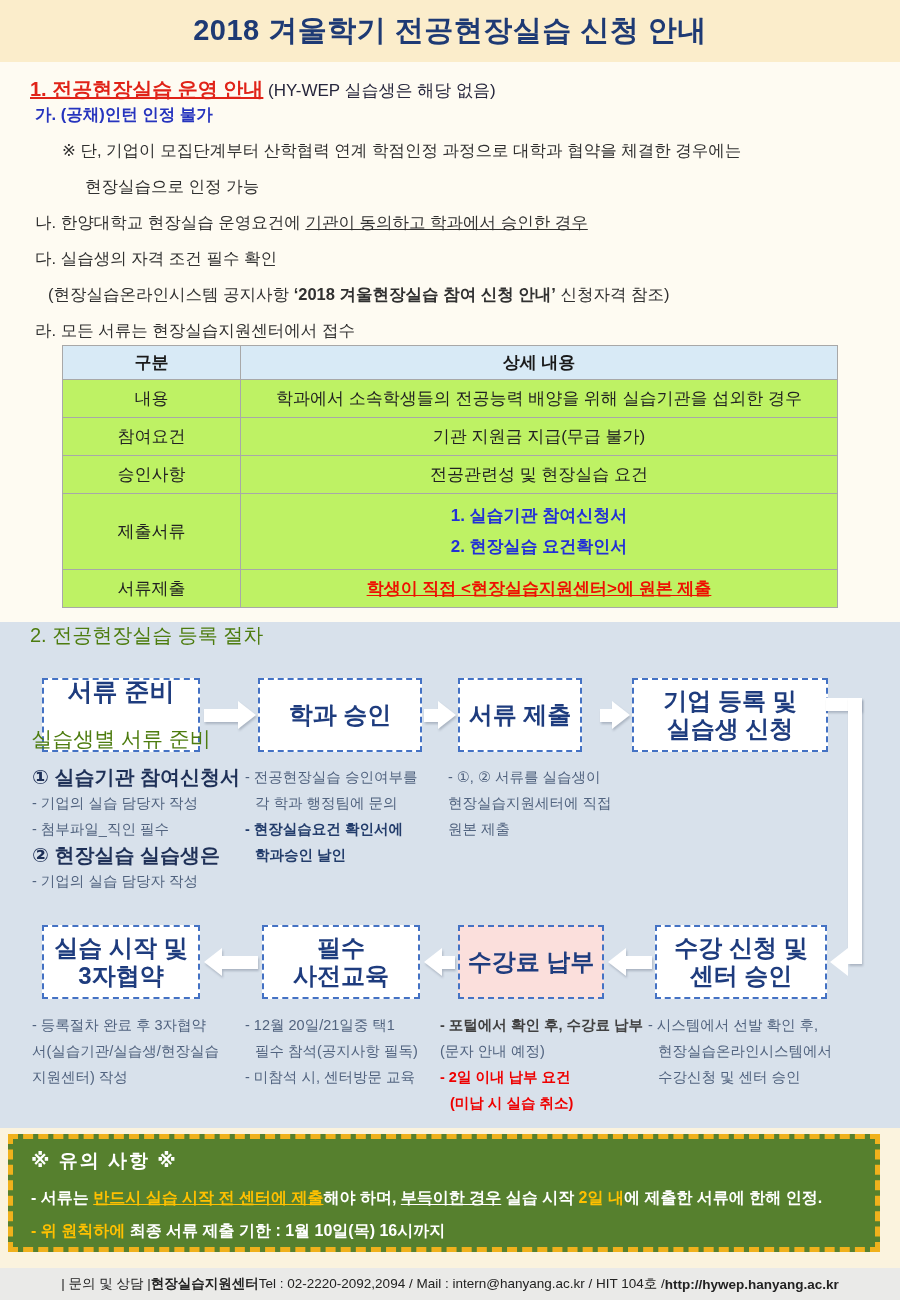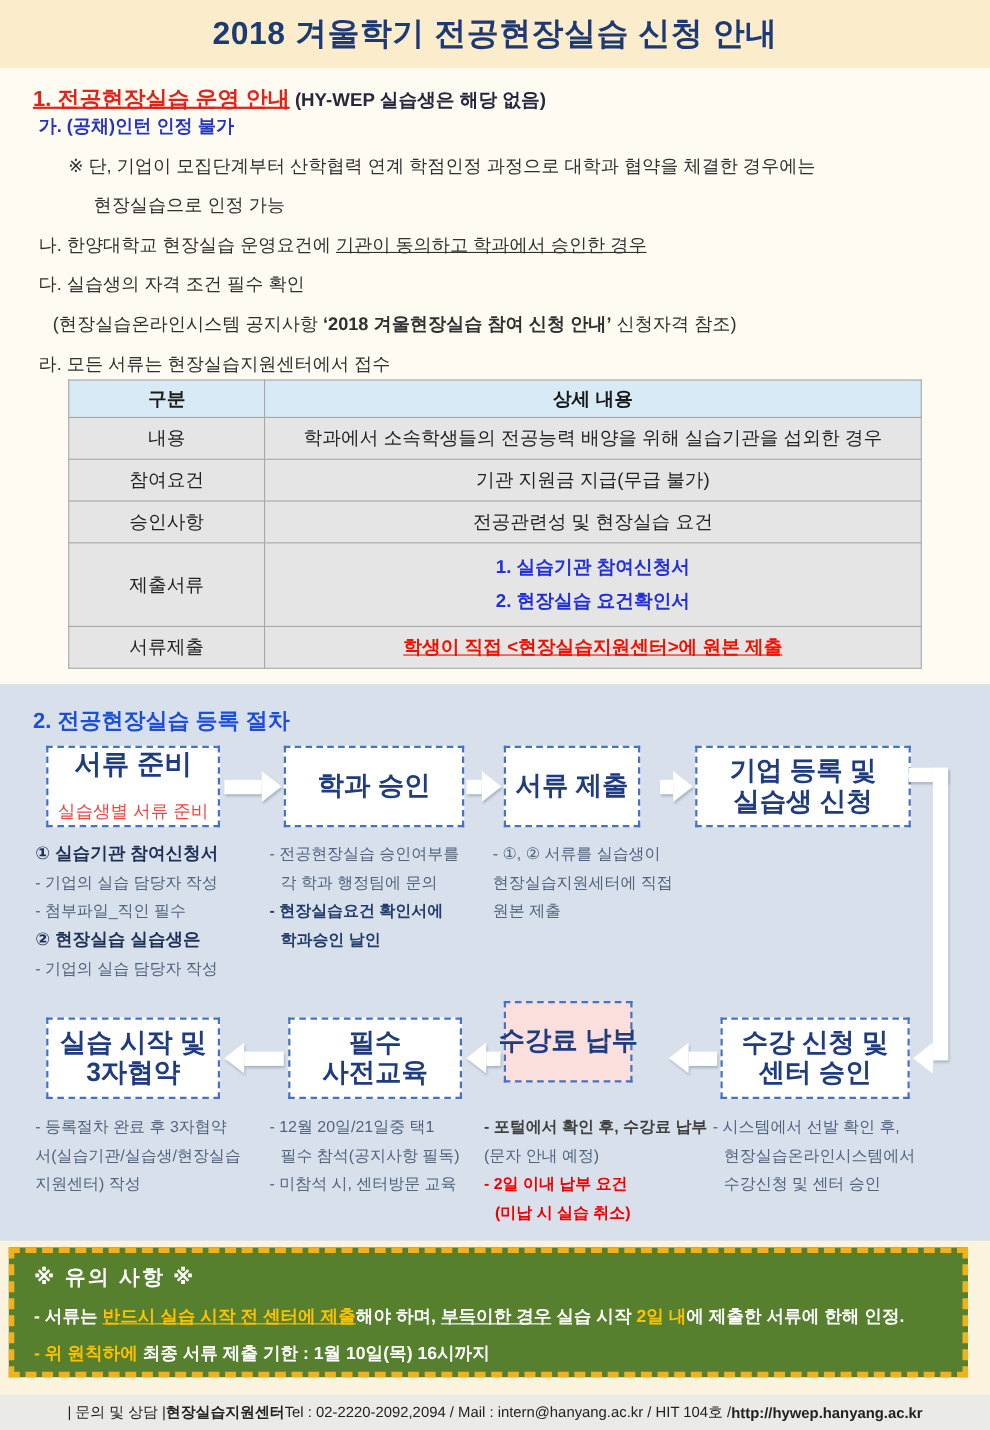--- a/index.html
+++ b/index.html
@@ -12,52 +12,52 @@
   }
   
   .banner { position:absolute; top:0; left:0; width:900px; height:62px;
     background:#FBEDCB; display:flex; align-items:center; justify-content:center; }
   .banner h1 { font-size:29px; font-weight:bold; color:#1E3A74; letter-spacing:0.5px; }
 
   
   .s1 { position:absolute; top:62px; left:0; width:900px; height:560px; background:#FEFBF2; }
   .s1-heading { position:absolute; left:30px; top:14px; font-size:19px; }
   .s1-heading .red { color:#E02318; font-weight:bold; text-decoration:underline; font-size:20px; }
-  .s1-heading .suffix { color:#26263C; font-weight:bold; font-size:17px; }
+  .s1-heading .suffix { color:#26263C; font-weight:normal; font-size:17px; }
   .s1-line { position:absolute; font-size:16.5px; color:#303030; white-space:nowrap; }
   .s1-line.blue { color:#2634BE; font-weight:bold; }
   .ul { text-decoration:underline; }
   .b { font-weight:bold; }
 
   
   .tbl { position:absolute; left:62px; top:283px; width:776px; border-collapse:collapse;
-    background:#e5e5e5; table-layout:fixed;padding-left:28px; }
+    background:#bef264; table-layout:fixed;padding-left:28px; }
   .tbl td, .tbl th { border:1px solid #A8A8A8; text-align:center; vertical-align:middle;
     font-size:17px; color:#222; }
   .tbl th { background:#D8EAF6; height:34px; font-size:17px; color:#1A1A1A; }
   .tbl .c1 { width:178px; }
   .tbl td { height:38px; }
   .tbl td.tall { height:76px; }
   .tbl .blue-cell { color:#2230D6; font-weight:bold; line-height:1.8; }
   .tbl .red-cell { color:#EE1100; font-weight:bold; text-decoration:underline; }
 
   
   .s2 { position:absolute; top:622px; left:0; width:900px; height:506px; background:#D8E1EB; }
-  .s2-heading { position:absolute; left:30px; top:20px; font-size:20px; font-weight:bold; color:#1d4ed8; }
+  .s2-heading { position:absolute; left:30px; top:0; font-size:20px; font-weight:normal; color:#4d7c0f; }
 
   .fbox { position:absolute; height:74px; background:#FFFFFF; border:2px dashed #4472C4;
     display:flex; flex-direction:column; align-items:center; justify-content:center; }
   .fbox .t { font-size:24px; font-weight:bold; color:#1E3C7E; line-height:1.18; text-align:center; white-space:nowrap; }
-  .fbox .sub { font-size:16px; color:#ef4444; margin-top:18px; white-space:nowrap; }
+  .fbox .sub { font-size:21px; color:#4d7c0f; margin-top:18px; white-space:nowrap; }
   .fbox.pink { background:#FBDFDC; }
 
   .notes { position:absolute; font-size:14.5px; line-height:26px; color:#51637F; white-space:nowrap; }
   .notes .nb { color:#223C6B; font-weight:bold; }
   .notes .nr { color:#EE0000; font-weight:bold; }
-  .notes .hd { color:#1E3057; font-weight:bold; font-size:16px; }
+  .notes .hd { color:#1E3057; font-weight:bold; font-size:20px; }
   .notes .ind { padding-left:10px; }
   .notes div { display:block; }
 
   
   .arr { position:absolute; display:flex; align-items:center; filter:drop-shadow(1px 2px 1px rgba(90,100,120,0.35)); }
   .arr .stem { height:13px; background:#FFFFFF; }
   .arr .head-r { width:0; height:0; border-top:14px solid transparent; border-bottom:14px solid transparent; border-left:18px solid #FFFFFF; }
   .arr .head-l { width:0; height:0; border-top:14px solid transparent; border-bottom:14px solid transparent; border-right:18px solid #FFFFFF; }
   .conn { position:absolute; background:#FFFFFF; filter:drop-shadow(1px 2px 1px rgba(90,100,120,0.35)); }
   .conn-head { position:absolute; width:0; height:0; border-top:14px solid transparent; border-bottom:14px solid transparent; border-right:18px solid #FFFFFF; }
@@ -186,21 +186,21 @@
   </div>
 
   <div class="fbox" style="left:42px; top:303px; width:158px;">
     <div class="t">실습 시작 및</div>
     <div class="t">3자협약</div>
   </div>
   <div class="fbox" style="left:262px; top:303px; width:158px;">
     <div class="t">필수</div>
     <div class="t">사전교육</div>
   </div>
-  <div class="fbox pink" style="left:458px; top:288px; width:117px;">
+  <div class="fbox pink" style="left:458px; top:303px; width:146px;">
     <div class="t">수강료 납부</div>
   </div>
   <div class="fbox" style="left:655px; top:303px; width:172px;">
     <div class="t">수강 신청 및</div>
     <div class="t">센터 승인</div>
   </div>
 
   <div class="arr" style="left:204px; top:326px;">
       <div class="head-l"></div>
       <div class="stem" style="width:36px;"></div>

